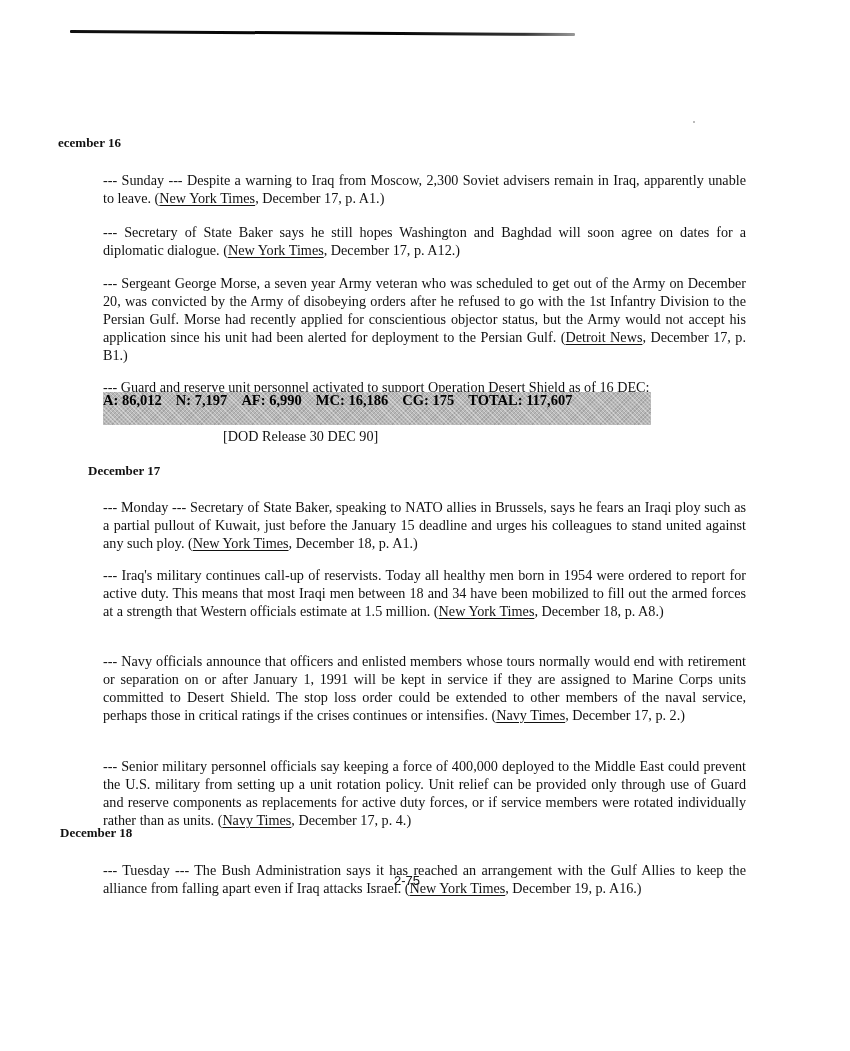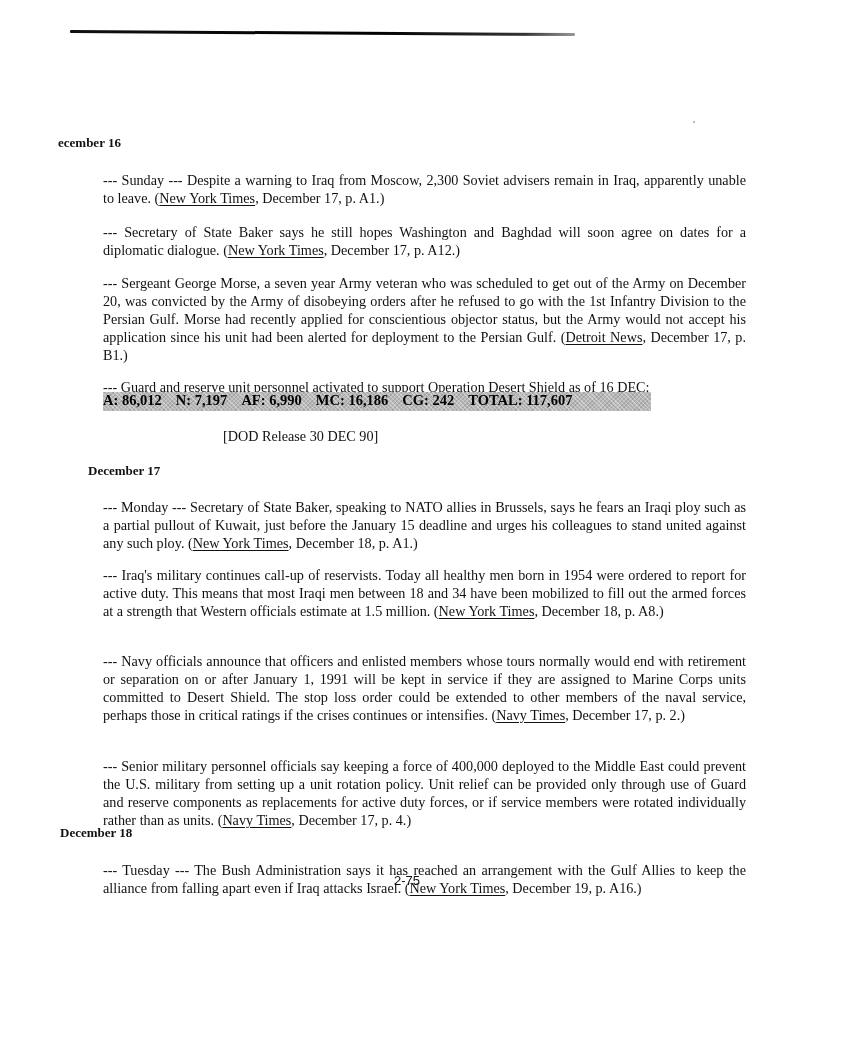--- a/index.html
+++ b/index.html
@@ -19,21 +19,21 @@
   }
   .stray-mark { position: absolute; left: 693px; top: 121px; width: 2px; height: 2px; background: #bbb; }
   .date-heading {
     position: absolute; left: 60px; font-weight: bold; font-size: 13px;
   }
   .entry {
     position: absolute; left: 103px; width: 643px; text-align: justify; margin-top: 20px;
   }
   .entry u { text-decoration: underline; text-underline-offset: 2px; }
   .stats-bar {
-    position: absolute; left: 103px; top: 392px; width: 548px; height: 19px;
+    position: absolute; left: 103px; top: 392px; width: 548px; height: 33px;
     background-color: #b8b8b8;
     background-image:
       repeating-linear-gradient(45deg, rgba(255,255,255,0.35) 0 1px, transparent 1px 3px),
       repeating-linear-gradient(-45deg, rgba(0,0,0,0.12) 0 1px, transparent 1px 3px);
     font-weight: bold; font-size: 14.5px; line-height: 17px;
     white-space: nowrap; color: #000;
     display: flex; gap: 0;
   }
   .stats-bar span.stat { margin-right: 14px; }
   .stats-bar span.stat:last-child { margin-right: 0; }
@@ -67,21 +67,21 @@
 
 <div class="entry" style="top:358px;">
   <span>--- Guard and reserve unit personnel activated to support Operation Desert Shield as of 16 DEC:</span>
 </div>
 
 <div class="stats-bar">
   <span class="stat">A: 86,012</span>
   <span class="stat">N: 7,197</span>
   <span class="stat">AF: 6,990</span>
   <span class="stat">MC: 16,186</span>
-  <span class="stat">CG: 242</span>
+  <span class="stat">CG: 175</span>
   <span class="stat">TOTAL: 117,607</span>
 </div>
 
 <div class="release">[DOD Release 30 DEC 90]</div>
 
 <div class="date-heading" style="top:462px;margin-left:28px;">December 17</div>
 
 <div class="entry" style="top:478px;">
   <span>--- Monday --- Secretary of State Baker, speaking to NATO allies in Brussels, says he fears an Iraqi ploy such as a partial pullout of Kuwait, just before the January 15 deadline and urges his colleagues to stand united against any such ploy. (</span><u>New York Times</u><span>, December 18, p. A1.)</span>
 </div>

